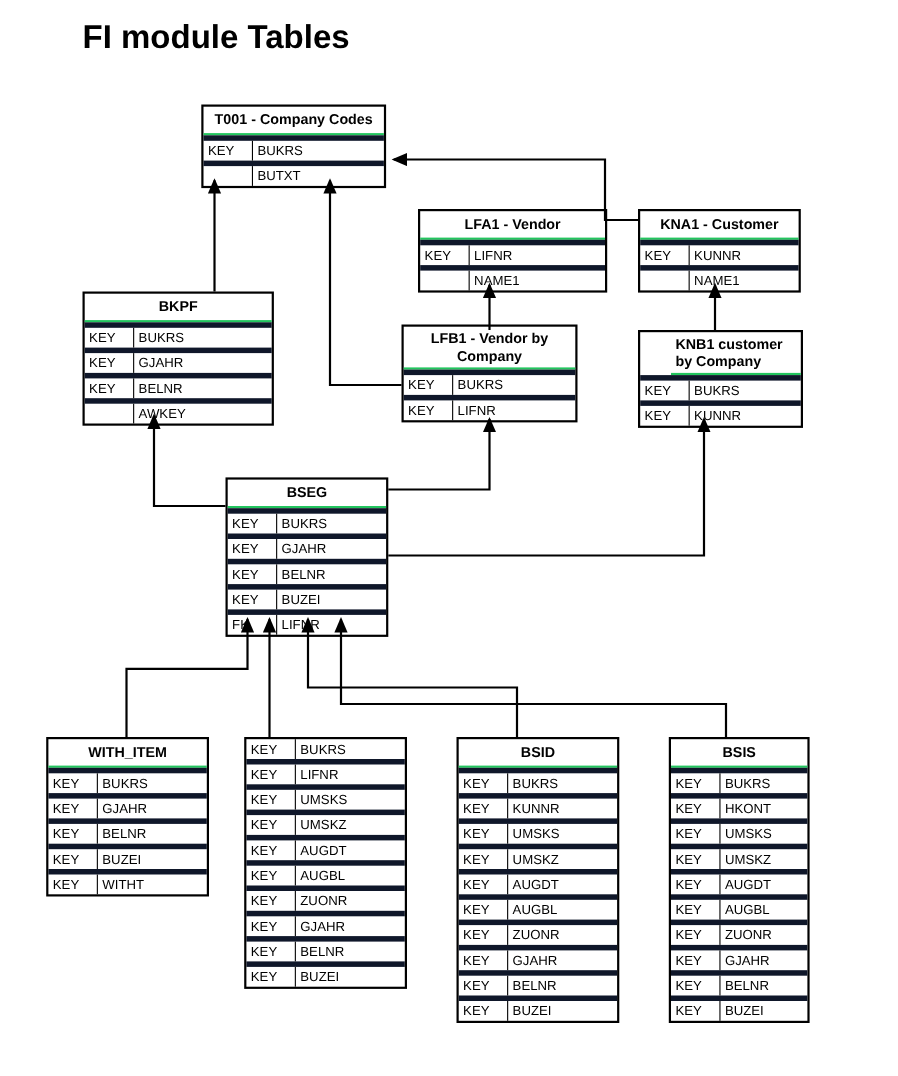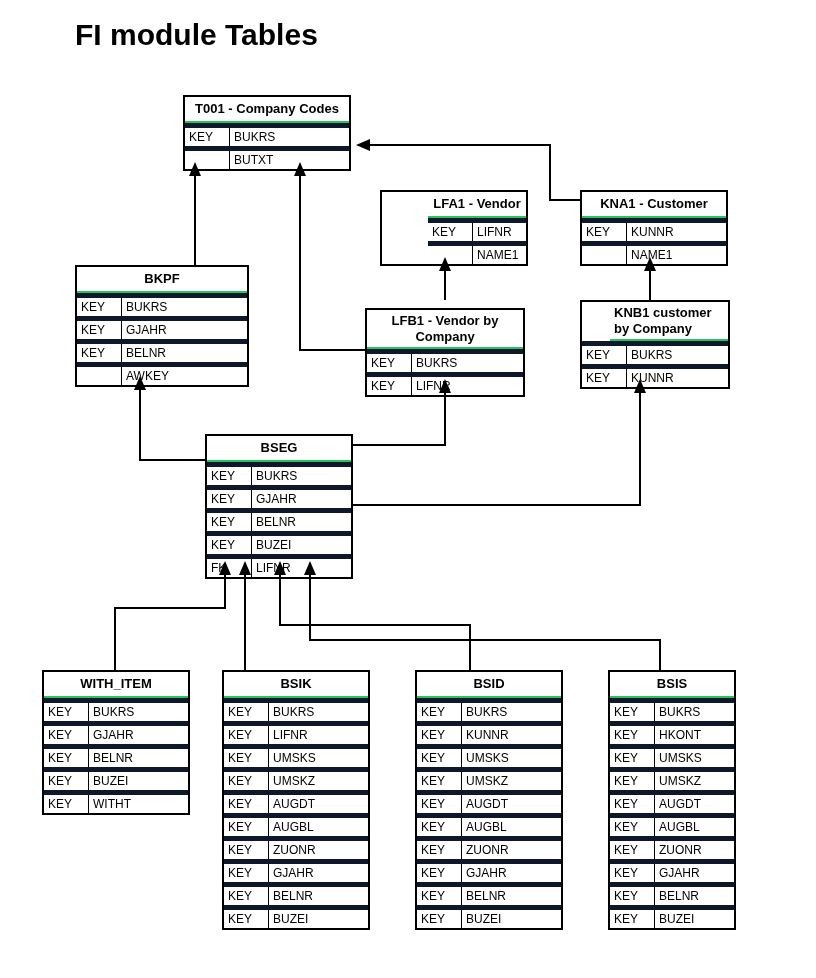--- a/index.html
+++ b/index.html
@@ -77,21 +77,21 @@
   <div class="entity-row">
       <div class="cell-key">KEY</div>
       <div class="cell-field">BUKRS</div>
     </div>
   <div class="entity-row">
       <div class="cell-key"></div>
       <div class="cell-field">BUTXT</div>
     </div>
 </div>
 
-<div class="entity" style="left:380px; top:190px; width:148px;padding-left:46px;">
+<div class="entity" style="left:380px; top:190px; width:172px;">
   <div class="entity-header">LFA1 - Vendor</div>
   <div class="entity-row">
       <div class="cell-key">KEY</div>
       <div class="cell-field">LIFNR</div>
     </div>
   <div class="entity-row">
       <div class="cell-key"></div>
       <div class="cell-field">NAME1</div>
     </div>
 </div>
@@ -121,21 +121,21 @@
   <div class="entity-row">
       <div class="cell-key">KEY</div>
       <div class="cell-field">BELNR</div>
     </div>
   <div class="entity-row">
       <div class="cell-key"></div>
       <div class="cell-field">AWKEY</div>
     </div>
 </div>
 
-<div class="entity" style="left:365px; top:308px; width:160px;">
+<div class="entity" style="left:365px; top:295px; width:160px;">
   <div class="entity-header twoline">LFB1 - Vendor by Company</div>
   <div class="entity-row">
       <div class="cell-key">KEY</div>
       <div class="cell-field">BUKRS</div>
     </div>
   <div class="entity-row">
       <div class="cell-key">KEY</div>
       <div class="cell-field">LIFNR</div>
     </div>
 </div>
@@ -194,21 +194,20 @@
       <div class="cell-key">KEY</div>
       <div class="cell-field">BUZEI</div>
     </div>
   <div class="entity-row">
       <div class="cell-key">KEY</div>
       <div class="cell-field">WITHT</div>
     </div>
 </div>
 
 <div class="entity" style="left:222px; top:670px; width:148px;">
-  <div class="entity-header">BSIK</div>
   <div class="entity-row">
       <div class="cell-key">KEY</div>
       <div class="cell-field">BUKRS</div>
     </div>
   <div class="entity-row">
       <div class="cell-key">KEY</div>
       <div class="cell-field">LIFNR</div>
     </div>
   <div class="entity-row">
       <div class="cell-key">KEY</div>

